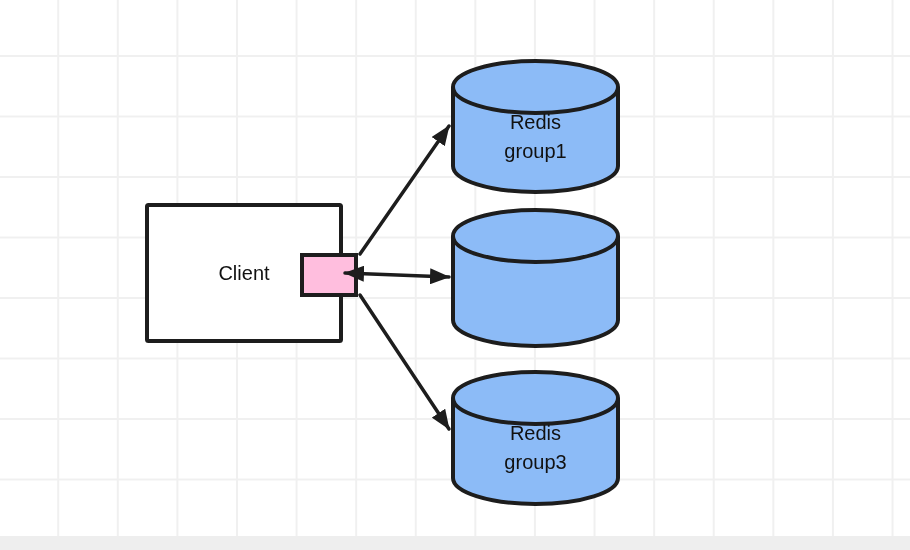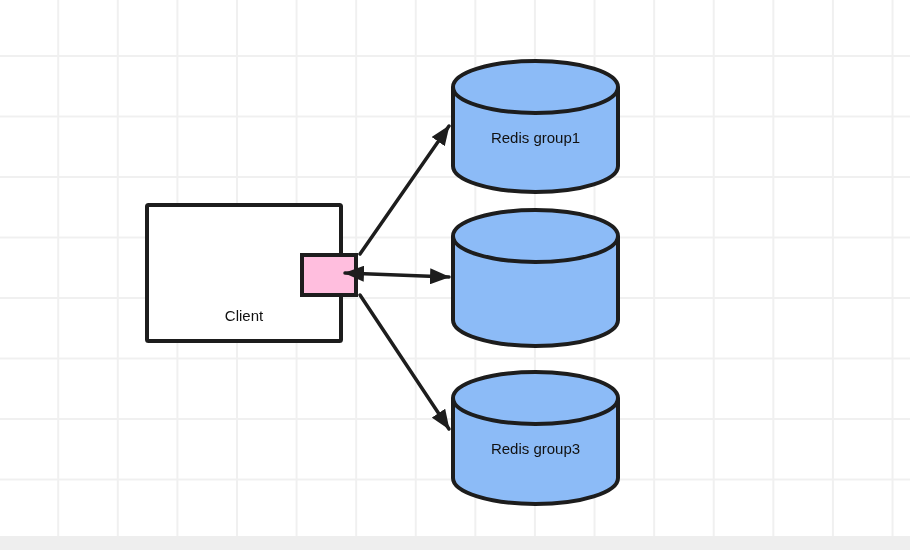--- a/index.html
+++ b/index.html
@@ -53,31 +53,30 @@
     fill: #1d1d1d;
     stroke: none;
   }
   .label {
     position: absolute;
     z-index: 2;
     display: flex;
     align-items: center;
     justify-content: center;
     color: #111111;
-    font-size: 15px;
+    font-size: 20px;
     line-height: 29px;
     text-align: center;
     pointer-events: none;
   }
   .client-label {
     left: 145px;
     top: 203px;
     width: 198px;
     height: 140px;
-    margin-top: 42px;
   }
   .cyl-label {
     left: 453px;
     width: 165px;
     height: 72px;
   }
   .cyl-label .wrapbox {
     width: 105px;
   }
   .cyl-label-1 { top: 101px; }

